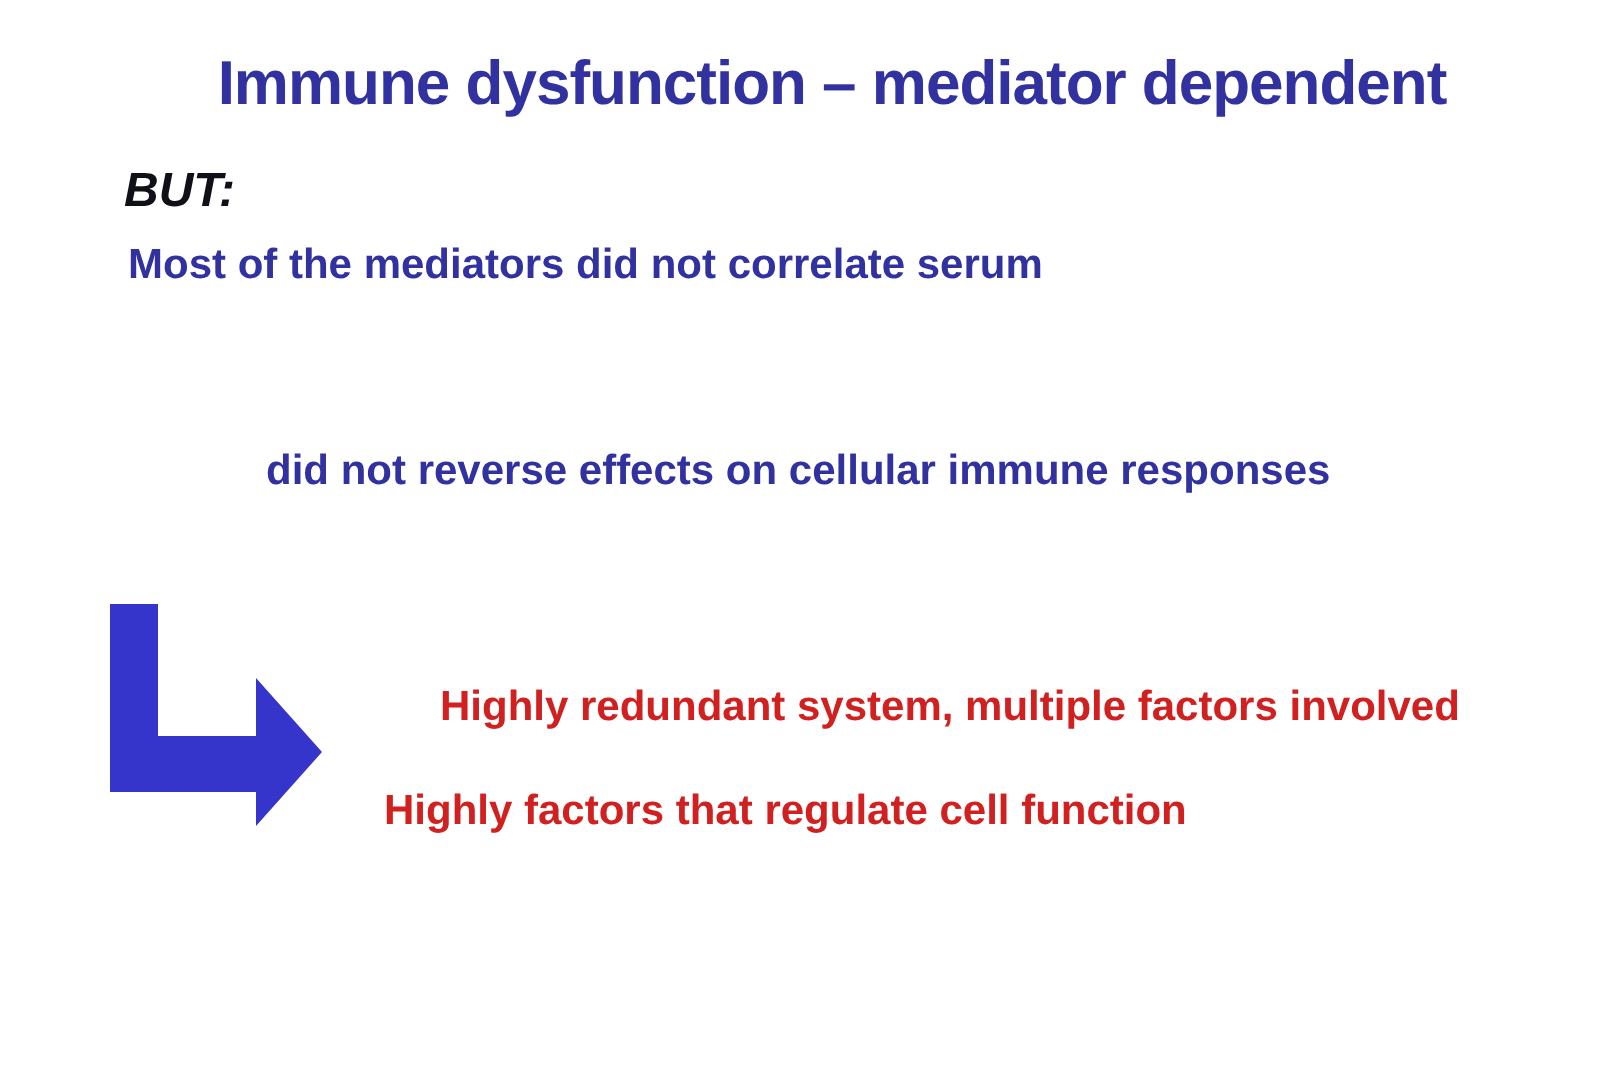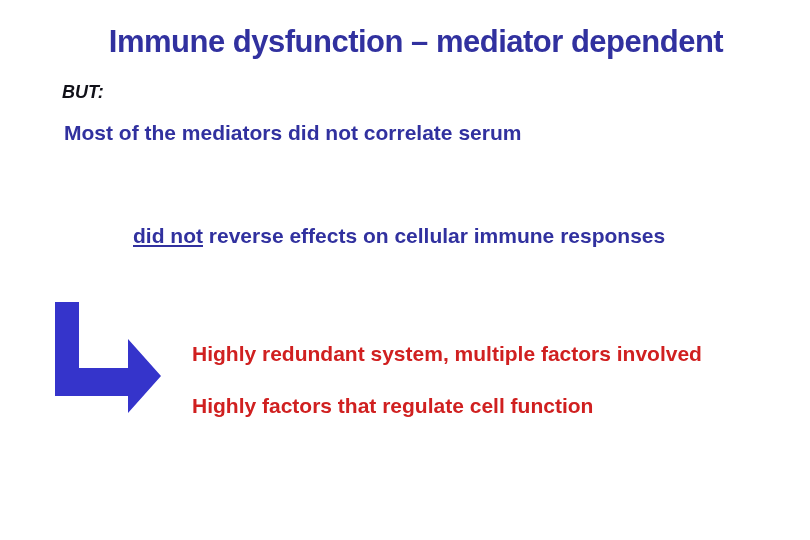--- a/index.html
+++ b/index.html
@@ -27,56 +27,56 @@
     font-size: 31px;
     font-weight: bold;
     letter-spacing: -0.5px;
     color: var(--title-blue, #31319f);
     white-space: nowrap;
   }
   .but-label {
     position: absolute;
     left: 62px;
     top: 82px;
-    font-size: 18px;
+    font-size: 24px;
     font-weight: bold;
     font-style: italic;
     color: var(--but-black, #101018);
   }
   .para {
     position: absolute;
     left: 64px;
     font-size: 21px;
     font-weight: bold;
     line-height: 30px;
     color: var(--body-blue, #31319f);
   }
   .para-1 { top: 118px; }
   .para-2 { top: 221px; }
   .line { white-space: nowrap; }
   .line.indent { padding-left: 69px; }
-  .underlined { text-decoration: underline; }
+  .underlined { }
   .arrow-svg {
     position: absolute;
     left: 0;
     top: 0;
     width: 810px;
     height: 540px;
     pointer-events: none;
   }
   .arrow-svg polygon { fill: var(--arrow-blue, #3534cb); }
   .callout {
     position: absolute;
     left: 192px;
     font-size: 21px;
     font-weight: bold;
     color: var(--callout-red, #d02020);
     white-space: nowrap;
   }
-  .callout-1 { top: 342px; }
+  .callout-1 { top: 342px; margin-left: 28px; }
   .callout-2 { top: 394px; }
 </style>
 </head>
 <body>
 
 <div class="slide">
 
   <h1 class="slide-title">Immune dysfunction – mediator dependent</h1>
 
   <div class="but-label">BUT:</div>

